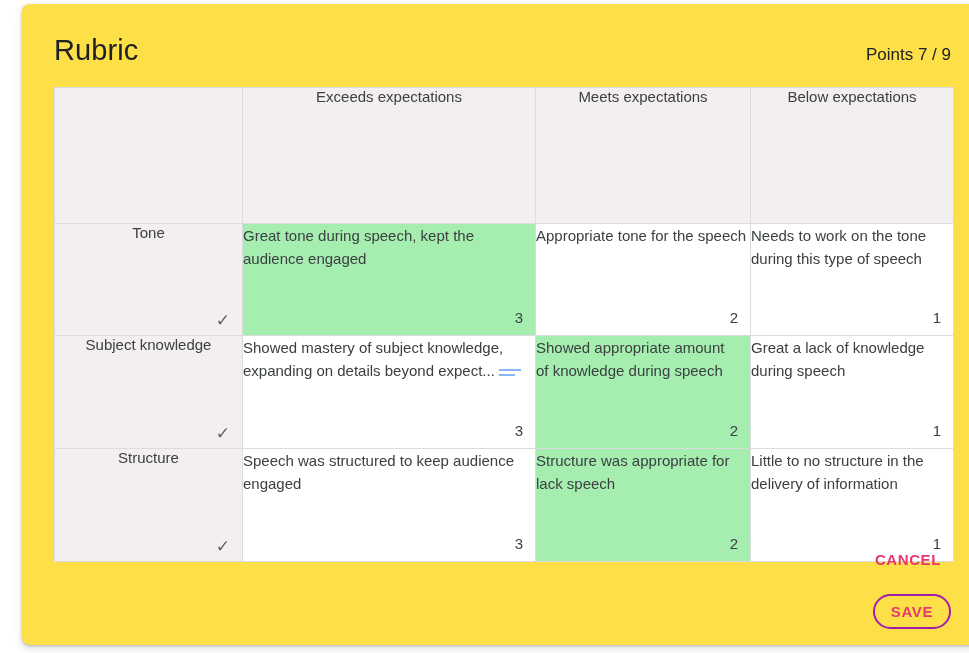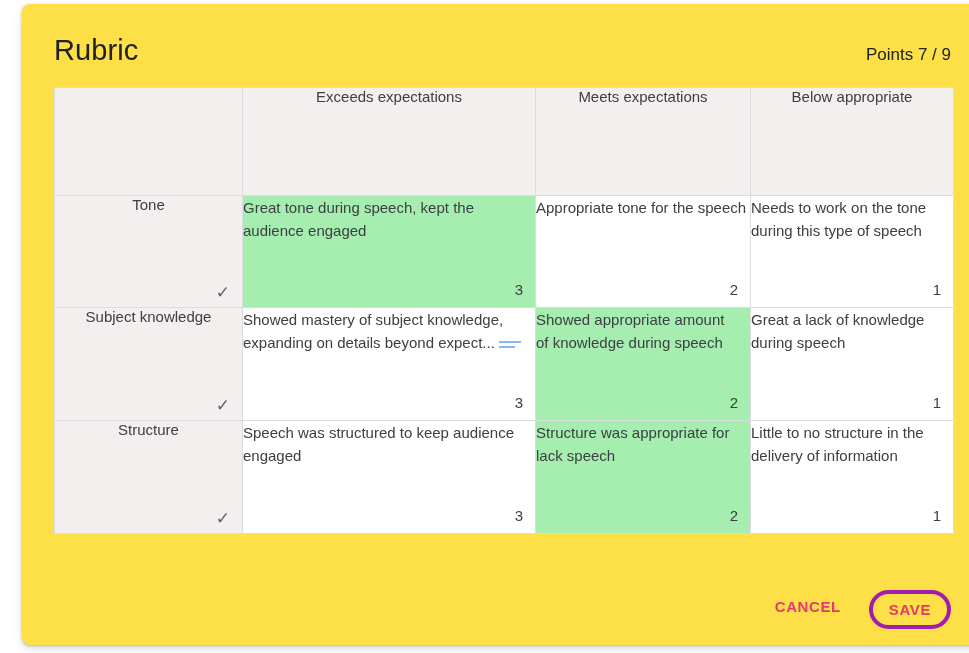--- a/index.html
+++ b/index.html
@@ -54,21 +54,21 @@
     border: 1px solid #dadce0;
     vertical-align: top;
     padding: 0;
   }
   col.c-criteria { width: 188px; }
   col.c-level { width: 293px; }
   col.c-level2 { width: 215px; }
   col.c-level3 { width: 203px; }
 
   .hdr-cell {
-    height: 108px;
+    height: 136px;
     background: #f3efee;
     text-align: center;
     font-size: 15px;
     font-weight: 400;
     color: #3c4043;
     padding-top: 15px;
     box-sizing: border-box;
   }
   .hdr-blank {
     background: #f3efee;
@@ -135,36 +135,37 @@
     background: #8ab4f8;
   }
   .truncate-mark::before { top: 1px; }
   .truncate-mark::after { top: 6px; width: 16px; }
 
   .footer {
     position: absolute;
     right: 32px;
     bottom: 16px;
     display: flex;
-    align-items: flex-start;
+    align-items: flex-end;
     gap: 18px;
+    flex-direction: column;
   }
   .btn {
     font-size: 15px;
     font-weight: 700;
     letter-spacing: 0.6px;
     color: #e8376f;
     background: transparent;
     border: none;
     padding: 8px 10px;
     cursor: pointer;
     font-family: "Liberation Sans", sans-serif;
   }
   .save-wrap {
-    border: 4px solid #a21caf;
+    border: 2px solid #a21caf;
     border-radius: 20px;
     padding: 1px 6px;
   }
   .save-wrap .btn { padding: 6px 10px; }
 </style>
 </head>
 <body>
 
 <div class="dialog">
 
@@ -179,21 +180,21 @@
         <col class="c-criteria">
         <col class="c-level">
         <col class="c-level2">
         <col class="c-level3">
       </colgroup>
       <tbody>
         <tr>
           <td class="hdr-cell hdr-blank"></td>
           <td class="hdr-cell">Exceeds expectations</td>
           <td class="hdr-cell">Meets expectations</td>
-          <td class="hdr-cell">Below appropriate</td>
+          <td class="hdr-cell">Below expectations</td>
         </tr>
 
         <tr class="row-tone">
           <td class="crit-cell">
             <span>Tone</span>
             <span class="check-icon">✓</span>
           </td>
           <td class="lvl-cell selected">
             <span>Great tone during speech, kept the audience engaged</span>
             <span class="pts">3</span>

